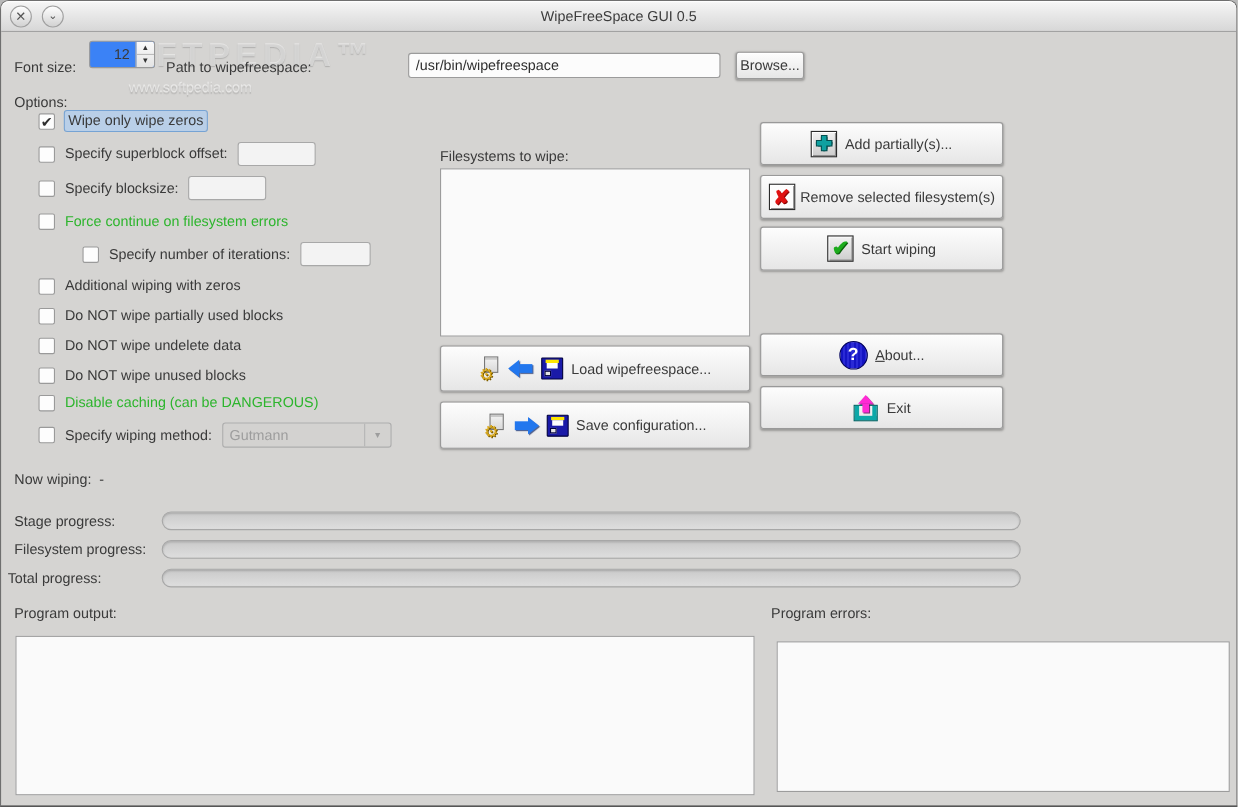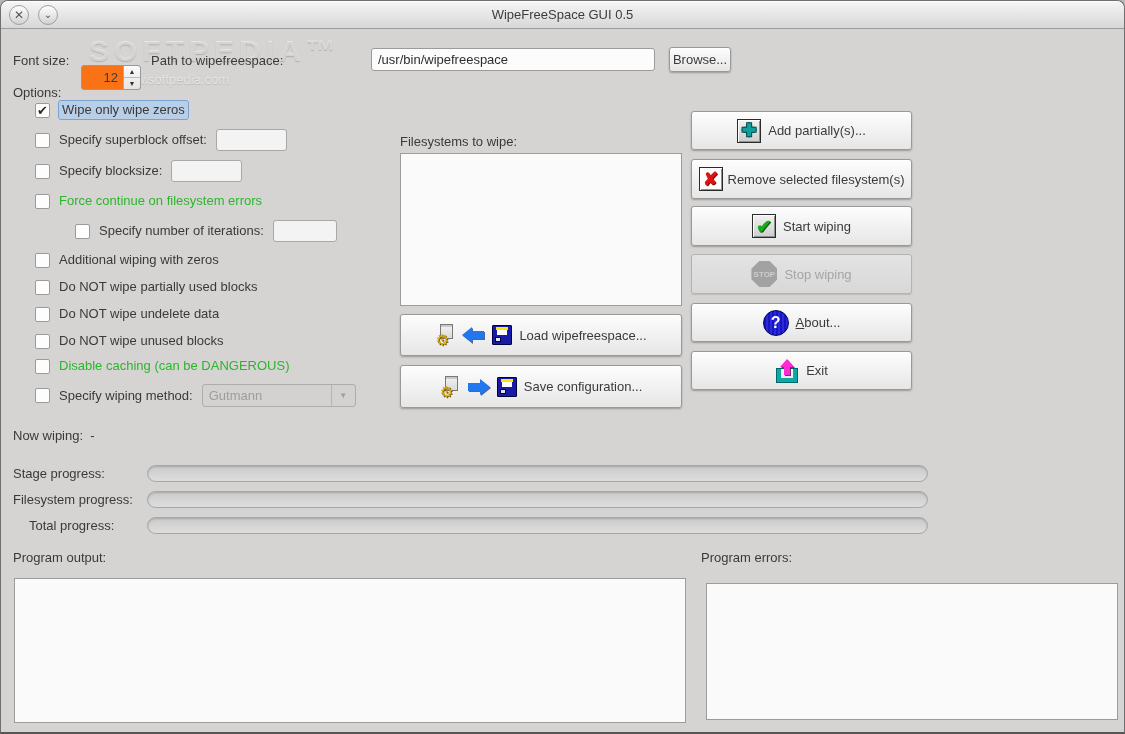--- a/index.html
+++ b/index.html
@@ -57,22 +57,22 @@
     box-shadow:0 1px 1px rgba(0,0,0,.12);
   }
   .textbox {
     position:absolute; background:#fcfcfc; border:1px solid #9b9b9b; border-radius:3px;
     font:inherit; color:#2e2e2e; padding:0 6px; outline:none;
   }
   .smallbox { background:#f3f3f3; border:1px solid #a8a8a8; border-radius:3px; height:22px; }
 
   
   .spinner {
-    position:absolute; left:80px; top:64px; width:60px; height:25px;
-    display:flex; background:#f97316; border:1px solid #999; border-radius:3px; overflow:hidden;
+    position:absolute; left:80px; top:36px; width:60px; height:25px;
+    display:flex; background:#3b82f6; border:1px solid #999; border-radius:3px; overflow:hidden;
   }
   .spin-value { flex:1; text-align:right; line-height:23px; padding-right:5px; }
   .spin-arrows { width:17px; border-left:1px solid #aaa; display:flex; flex-direction:column; background:linear-gradient(#fafafa,#e4e4e4); }
   .spin-up, .spin-down { flex:1; font-size:7px; line-height:11px; text-align:center; color:#333; }
   .spin-up { border-bottom:1px solid #bbb; }
 
   
   .opt-row { position:absolute; left:34px; display:flex; align-items:center; }
   .checkbox {
     width:15px; height:15px; background:#fdfdfd; border:1px solid #9a9a9a; border-radius:2px;
@@ -303,26 +303,20 @@
     <span class="tile white x-tile">
         <span class="glyph-x">✘</span>
       </span>
     <span>Remove selected filesystem(s)</span>
   </div>
   <div class="btn" style="left:690px; top:205px; width:221px; height:40px;">
     <span class="tile">
         <span class="glyph-check">✔</span>
       </span>
     <span>Start wiping</span>
-  </div>
-  <div class="btn disabled" style="left:690px; top:253px; width:221px; height:40px;">
-    <span class="octagon">
-        <span>STOP</span>
-      </span>
-    <span>Stop wiping</span>
   </div>
   <div class="btn" style="left:690px; top:302px; width:221px; height:39px;">
     <span class="qcircle">
         <span>?</span>
       </span>
     <span><span class="u-line">A</span><span>bout...</span></span>
   </div>
   <div class="btn" style="left:690px; top:350px; width:221px; height:39px;">
     <span class="exit-icon">
       <span class="exit-u"></span>
@@ -337,21 +331,21 @@
   <div class="lbl" style="left:12px; top:426px;">
     <span>Now wiping:</span>&nbsp;&nbsp;<span>-</span>
   </div>
 
   <div class="lbl" style="left:12px; top:464px;">Stage progress:</div>
   <div class="progressbar" style="top:464px;"></div>
 
   <div class="lbl" style="left:12px; top:490px;">Filesystem progress:</div>
   <div class="progressbar" style="top:490px;"></div>
 
-  <div class="lbl" style="left:28px; top:516px;">Total progress:</div>
+  <div class="lbl" style="left:6px; top:516px;">Total progress:</div>
   <div class="progressbar" style="top:516px;"></div>
 
   <div class="lbl" style="left:12px; top:548px;">Program output:</div>
   <div class="textarea" style="left:13px; top:577px; width:672px; height:145px;"></div>
 
   <div class="lbl" style="left:700px; top:548px;">Program errors:</div>
   <div class="textarea" style="left:705px; top:582px; width:412px; height:137px;"></div>
 
 </div>
 

